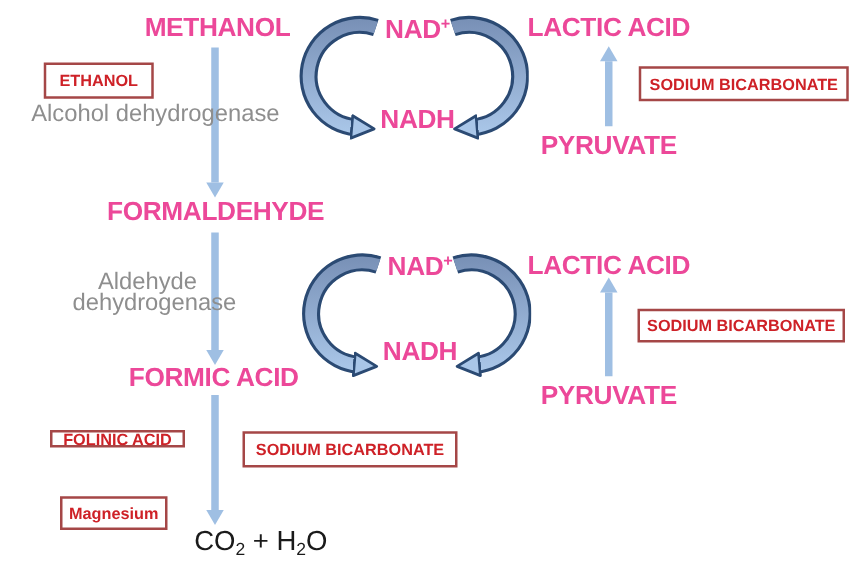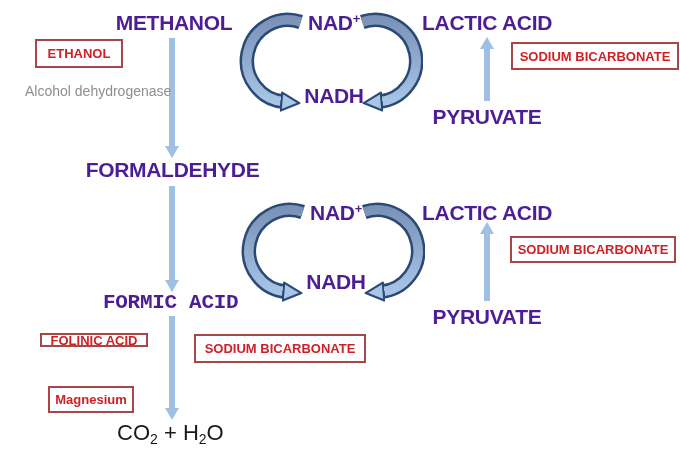--- a/index.html
+++ b/index.html
@@ -1,34 +1,34 @@
 <!DOCTYPE html>
 <html><head>
 <meta charset="utf-8">
 <style>
   html,body{margin:0;padding:0;background:#ffffff;}
   #canvas{
     position:relative;width:680px;height:463px;background:#ffffff;overflow:hidden;
     font-family:"Liberation Sans","DejaVu Sans",sans-serif;
   }
   .node{
-    position:absolute;font-size:21px;font-weight:bold;color:#4c1d95;
+    position:absolute;font-size:21px;font-weight:bold;color:#ec4899;
     letter-spacing:-0.3px;text-align:center;white-space:nowrap;line-height:24px;
   }
   .node sup{font-size:13px;vertical-align:7px;}
   .formula{position:absolute;font-size:22px;font-weight:normal;color:#1a1a1a;
-    text-align:left;white-space:nowrap;}
+    text-align:right;white-space:nowrap;margin-left:33px;}
   .formula sub{font-size:14px;vertical-align:-4px;}
   .enz{
-    position:absolute;font-size:14px;color:#8e8e8e;text-align:center;line-height:17px;
+    position:absolute;font-size:19px;color:#8e8e8e;text-align:center;line-height:17px;
   }
   .rbox{
     position:absolute;border:2px solid #a54747;color:#ce2127;font-size:13px;
     font-weight:bold;display:flex;align-items:center;justify-content:center;
-    white-space:nowrap;box-sizing:border-box;background:#ffffff;
+    white-space:nowrap;box-sizing:border-box;background:#ffffff;margin-top:11px;
   }
   .darrow{position:absolute;width:6px;background:#9fbfe3;}
   .darrow::after{
     content:"";position:absolute;bottom:-12px;left:50%;transform:translateX(-50%);
     border-left:7px solid transparent;border-right:7px solid transparent;
     border-top:12px solid #9fbfe3;
   }
   .uarrow{position:absolute;width:6px;background:#9fbfe3;}
   .uarrow::before{
     content:"";position:absolute;top:-12px;left:50%;transform:translateX(-50%);
@@ -50,22 +50,23 @@
     <span>ETHANOL</span>
   </div>
 
   <div class="enz" style="left:25px;top:83px;width:145px;white-space:nowrap;">Alcohol dehydrogenase</div>
 
 
   <div class="node" style="left:85px;top:158px;width:175px;text-align:center;">FORMALDEHYDE</div>
 
   <div class="darrow" style="left:169px;top:186px;height:94px;"></div>
 
+  <div class="enz" style="left:58px;top:217px;width:120px;">Aldehyde dehydrogenase</div>
 
-  <div class="node" style="left:103px;top:291px;width:134px;font-family:Liberation Mono, monospace;">FORMIC ACID</div>
+  <div class="node" style="left:103px;top:291px;width:134px;">FORMIC ACID</div>
 
   <div class="darrow" style="left:169px;top:316px;height:92px;"></div>
 
   <div class="rbox" style="left:40px;top:333px;width:108px;height:14px;">
     <span>FOLINIC ACID</span>
   </div>
 
   <div class="rbox" style="left:194px;top:334px;width:172px;height:29px;">
     <span>SODIUM BICARBONATE</span>
   </div>

